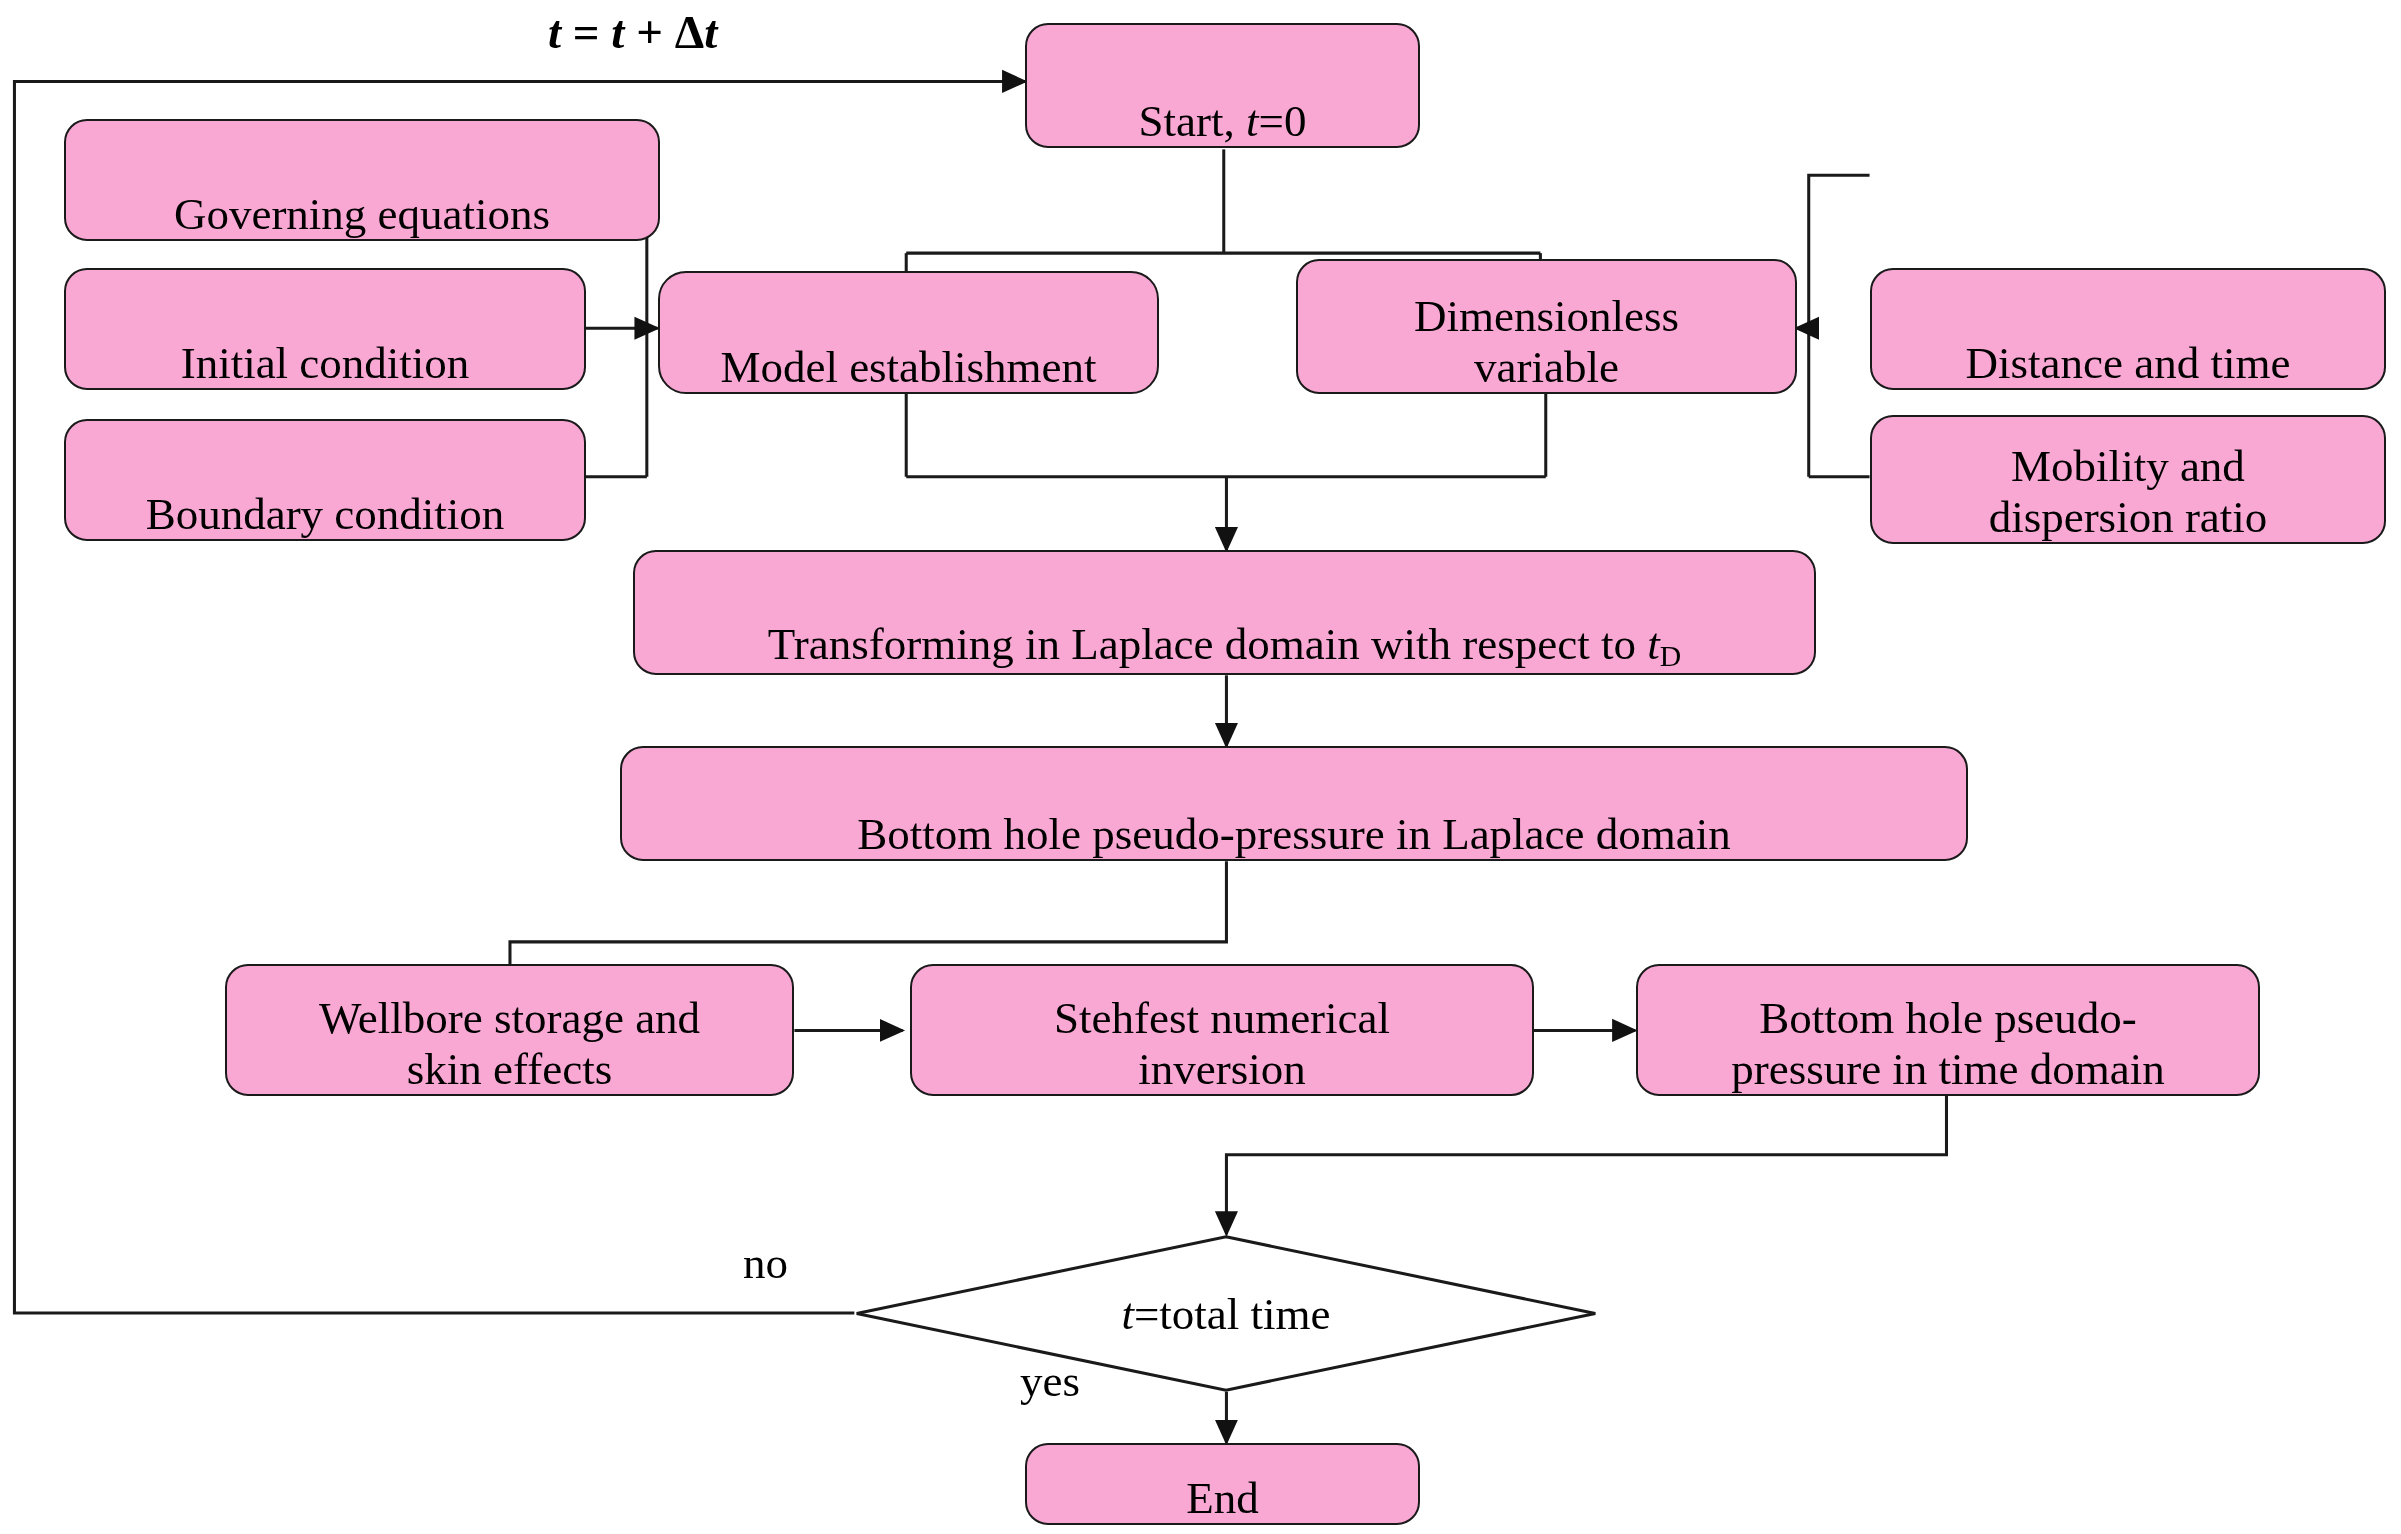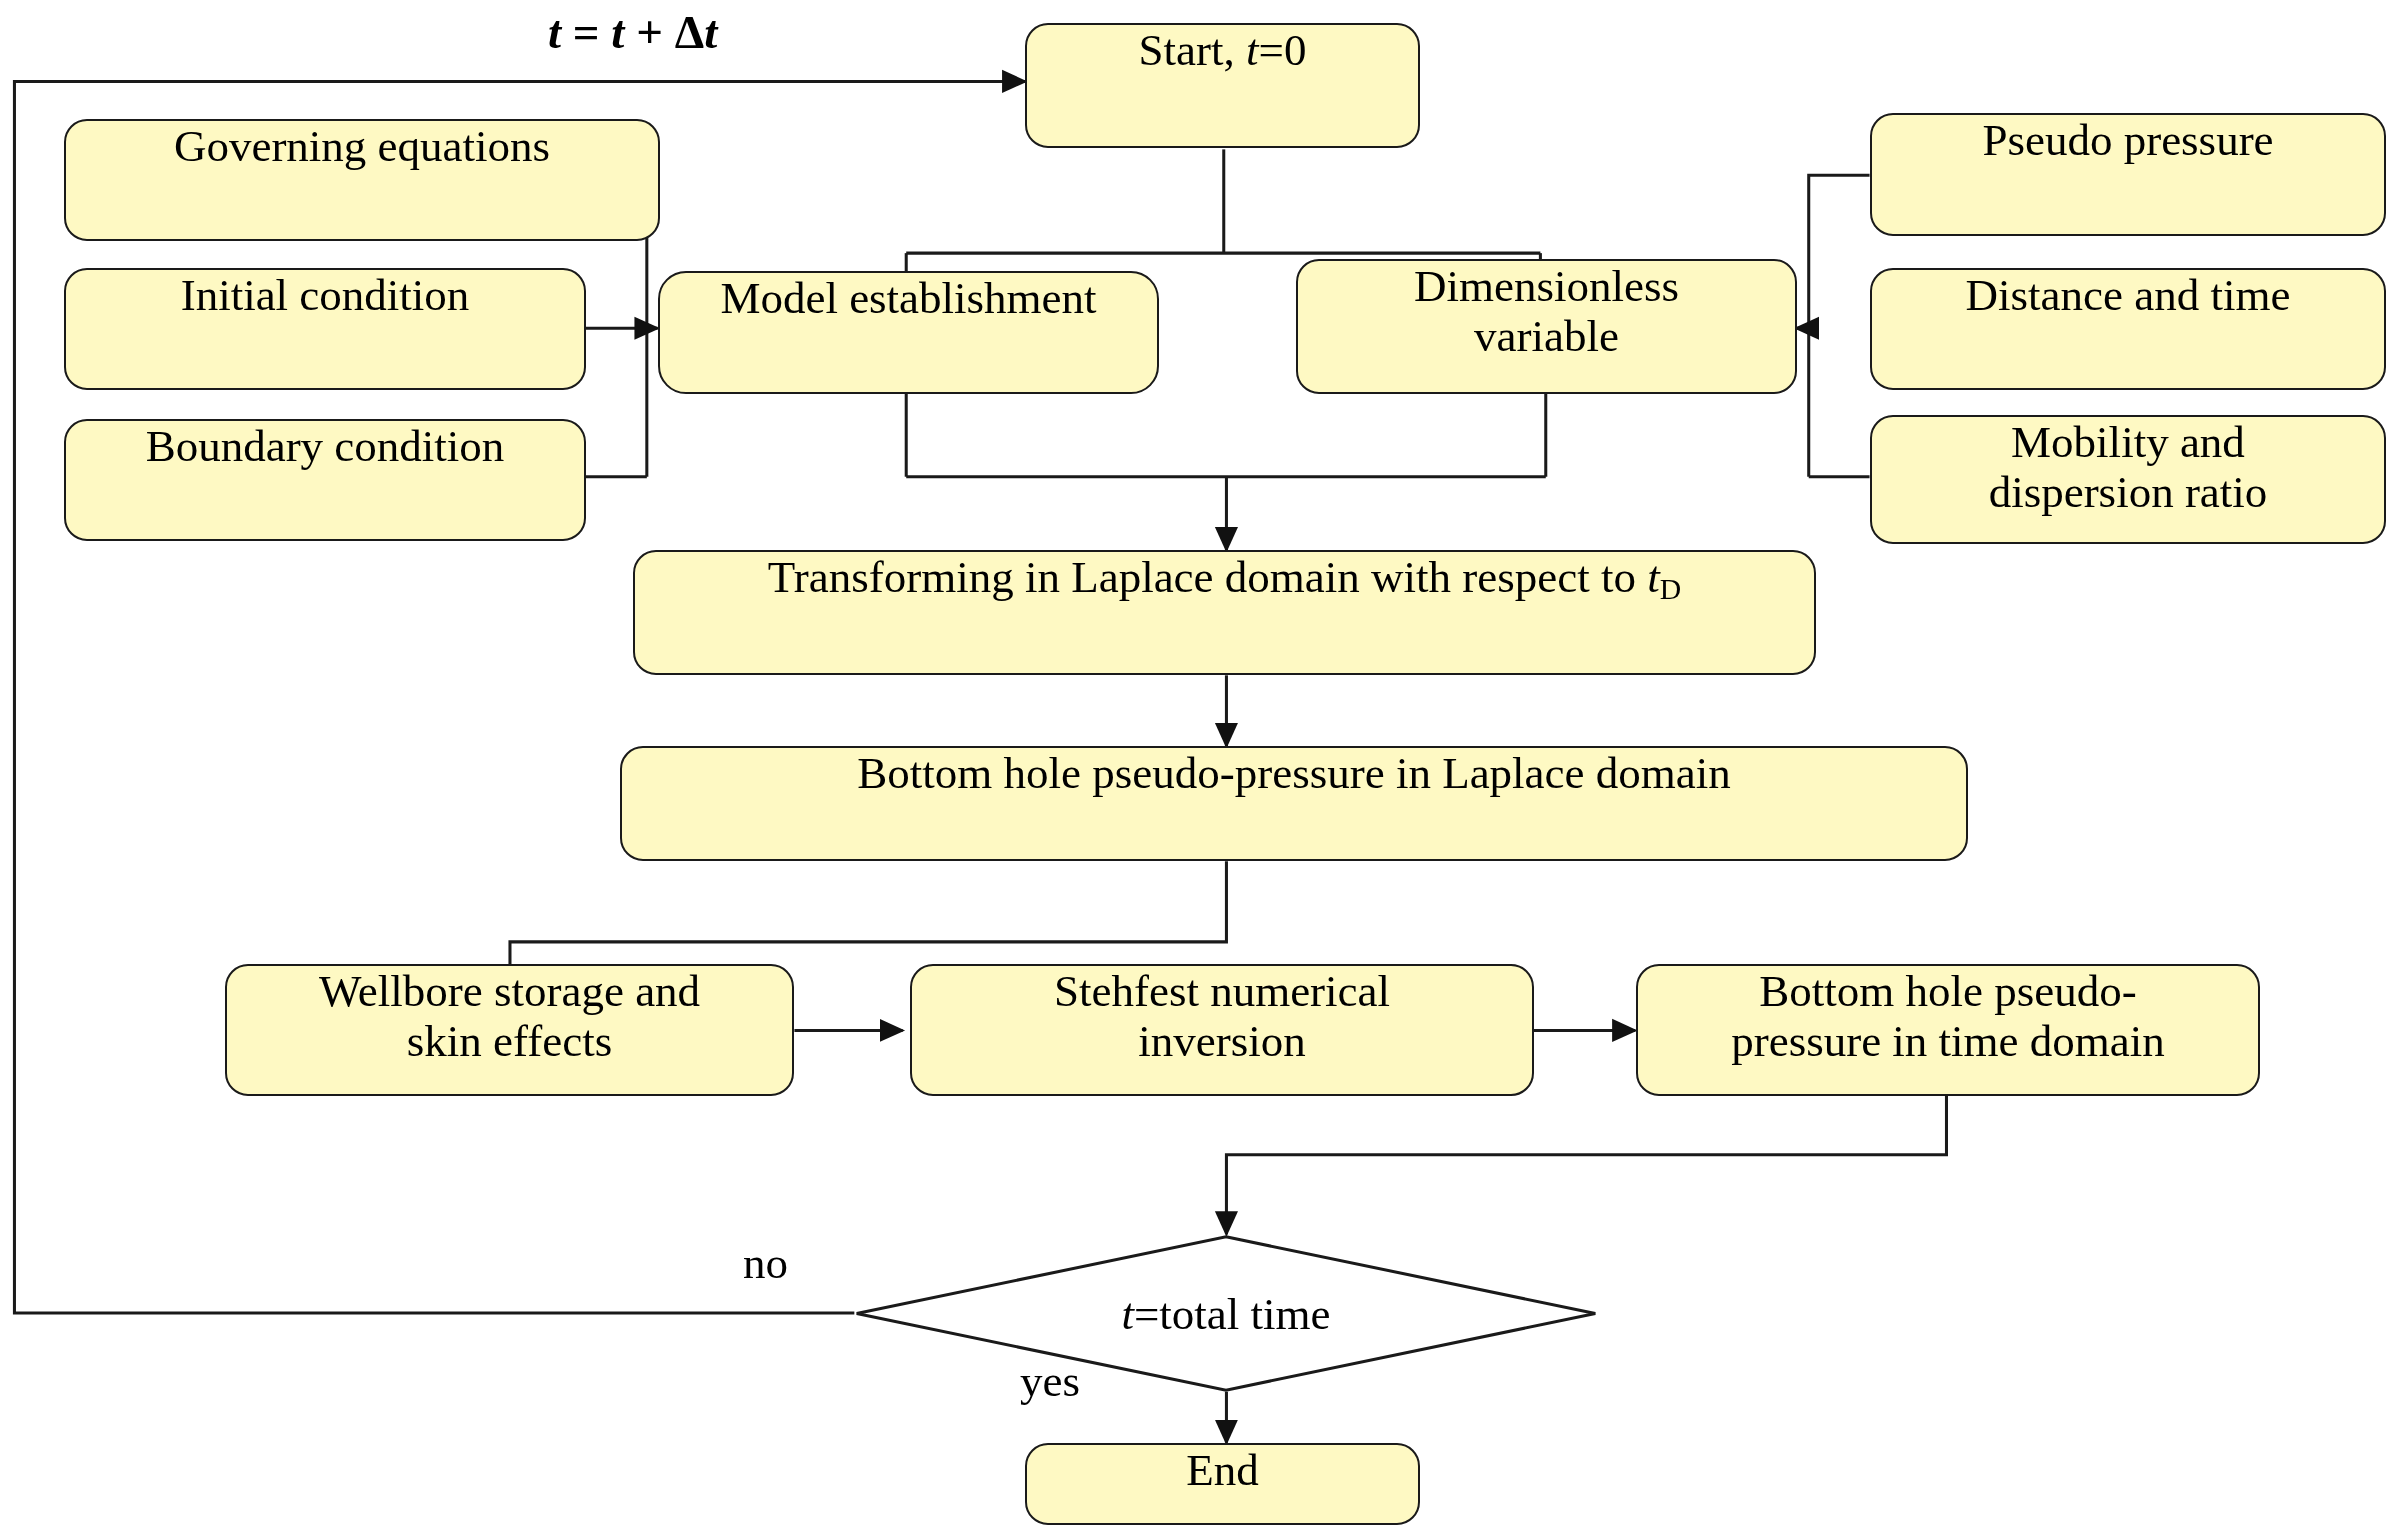--- a/index.html
+++ b/index.html
@@ -20,23 +20,23 @@
     left: 0; top: 0;
     width: 2401px;
     height: 1534px;
     pointer-events: none;
   }
   .node {
     position: absolute;
     box-sizing: border-box;
     border: 2.7px solid #1a1a1a;
     border-radius: 23px;
-    background: #fef9c3;
+    background: #f9a8d4;
     display: flex;
-    align-items: flex-start;
+    align-items: flex-end;
     justify-content: center;
     text-align: center;
     color: #000000;
     line-height: 1.12;
     z-index: 3;
   }
   .node .txt {
     display: block;
     padding: 0 12.5px;
     white-space: pre-line;
@@ -135,23 +135,20 @@
   </div>
 
   <div class="node fs-big" style="left:658px; top:271px; width:501px; height:123px;border-radius:28px;">
     <span class="txt">Model establishment</span>
   </div>
   <div class="node fs-big" style="left:1296px; top:259px; width:501px; height:135px;">
     <span class="txt">Dimensionless
 variable</span>
   </div>
 
-  <div class="node fs-big" style="left:1870px; top:113px; width:516px; height:123px;">
-    <span class="txt">Pseudo pressure</span>
-  </div>
   <div class="node fs-big" style="left:1870px; top:268px; width:516px; height:122px;">
     <span class="txt">Distance and time</span>
   </div>
   <div class="node fs-big" style="left:1870px; top:415px; width:516px; height:129px;">
     <span class="txt">Mobility and
 dispersion ratio</span>
   </div>
 
   <div class="node fs-big" style="left:633px; top:550px; width:1183px; height:125px;">
     <span class="txt" id="laplace-label">Transforming in Laplace domain with respect to <span class="it">t</span><sub>D</sub></span>

